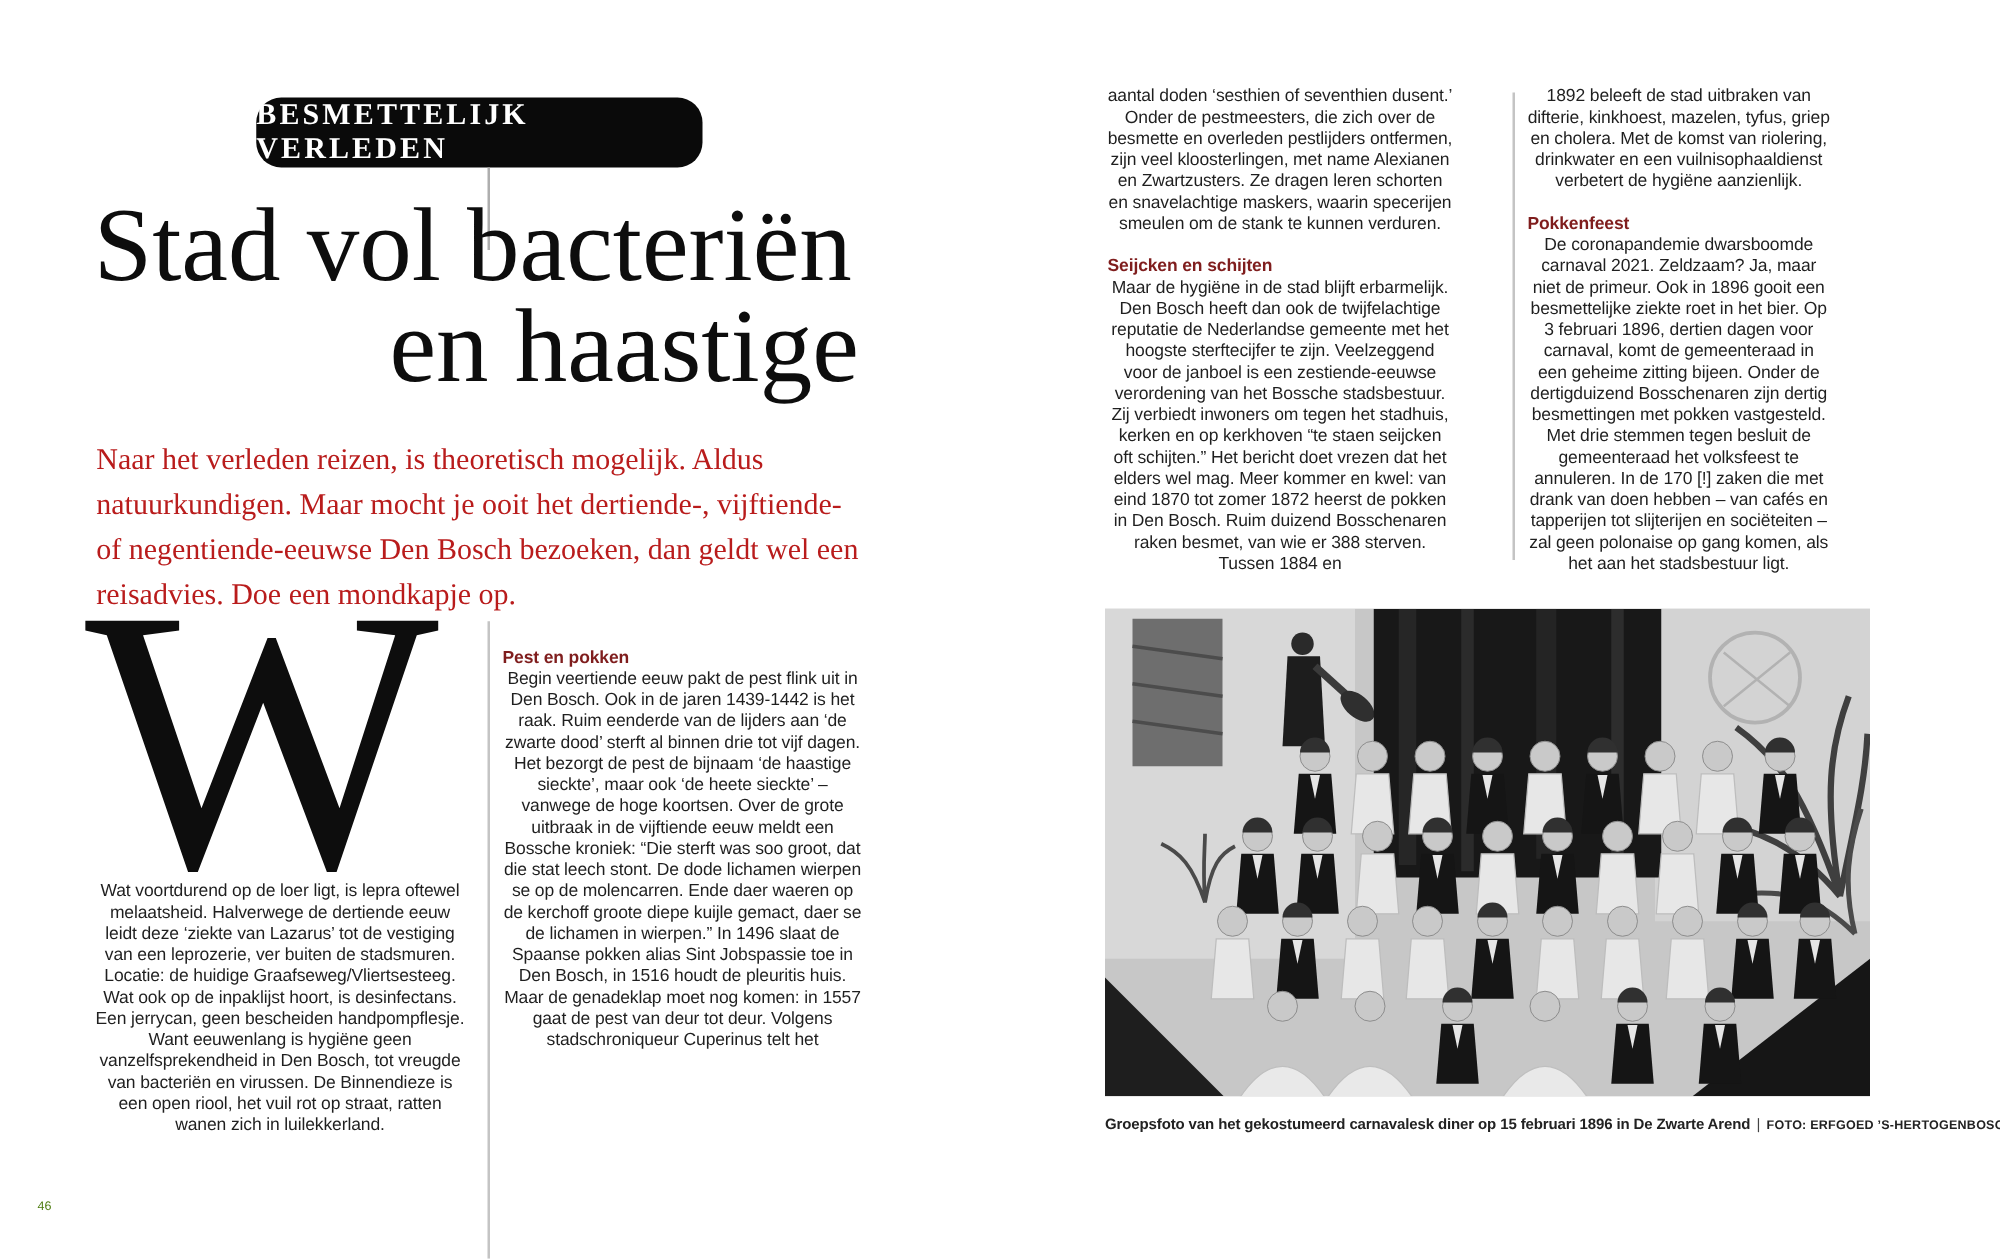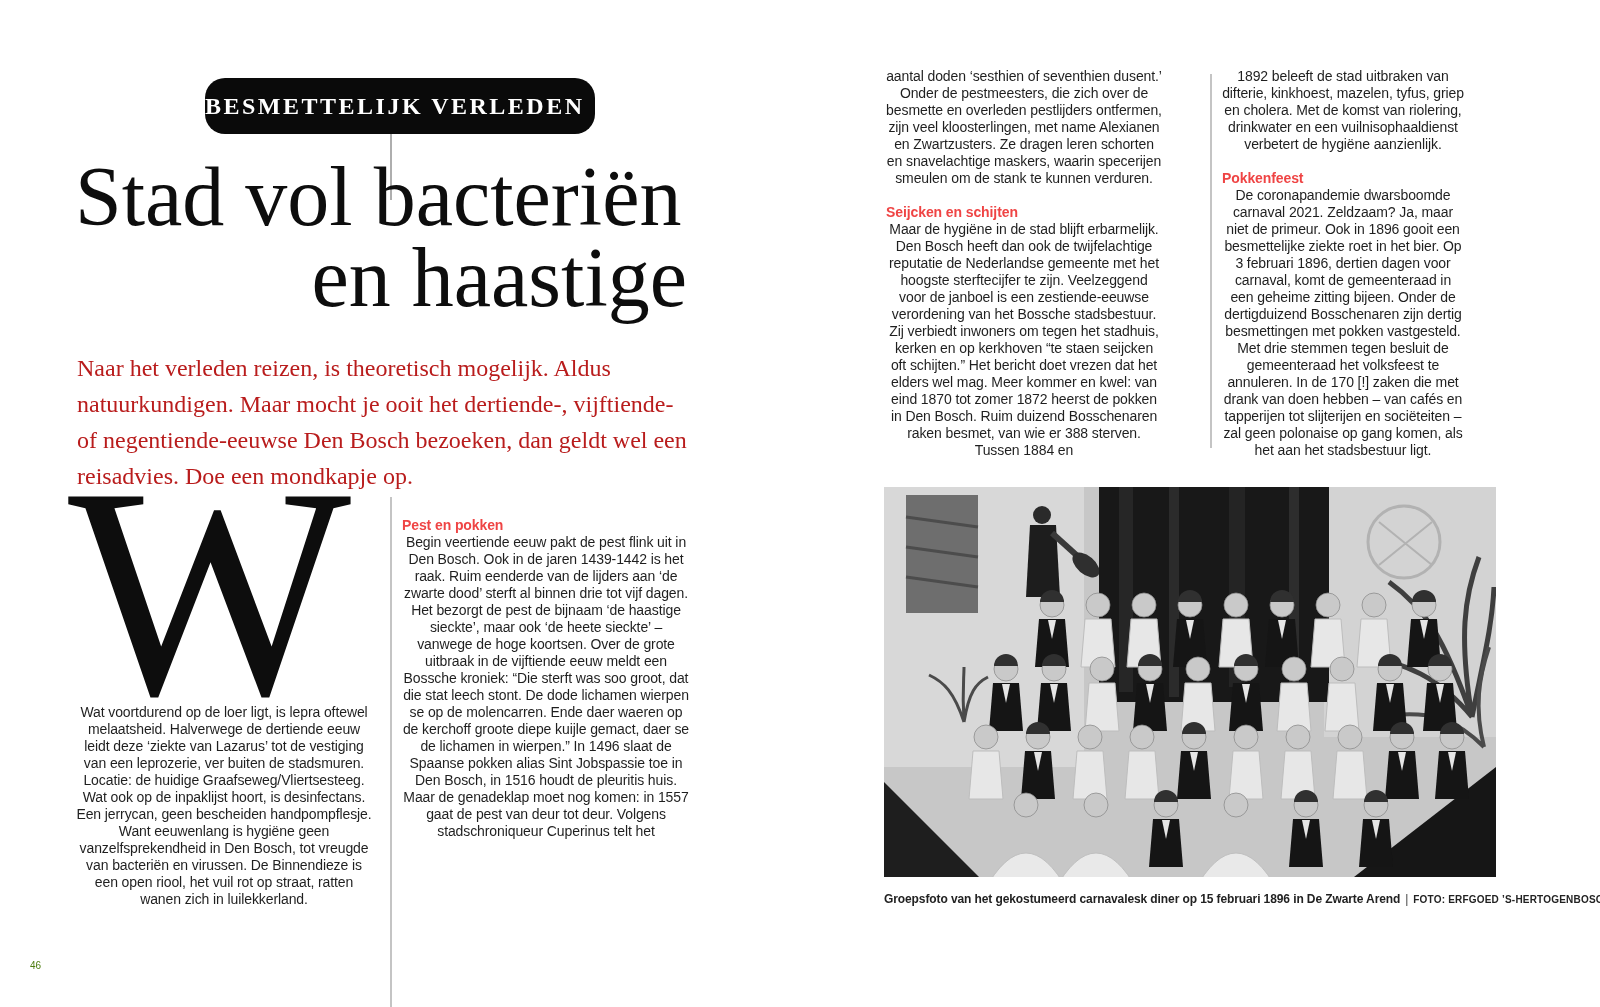--- a/index.html
+++ b/index.html
@@ -1,38 +1,38 @@
 <!DOCTYPE html>
 <html><head>
 <meta charset="utf-8">
 <style>
   html,body{margin:0;padding:0;background:#ffffff;}
   body{width:1600px;height:1007px;position:relative;overflow:hidden;
        font-family:"Liberation Sans",sans-serif;color:#1c1c1c;}
   .abs{position:absolute;}
   
-  .badge{left:205px;top:78px;width:390px;height:56px;background:#0a0a0a;
+  .badge{left:205px;top:78px;width:357px;height:56px;background:#0a0a0a;
          border-radius:20px;display:flex;align-items:center;justify-content:flex-start;}
   .badge span{font-family:"Liberation Serif",serif;font-weight:700;color:#ffffff;
               font-size:24px;letter-spacing:2.5px;}
   .connector{left:390px;top:134px;width:2px;height:66px;background:#aeaeae;}
   
   .headline{left:75px;top:156px;width:612px;font-family:Liberation Serif, serif;
             color:#0d0d0d;font-size:84px;line-height:81px;font-weight:400;}
   .headline .l2{text-align:right;}
   
   .intro{left:77px;top:350px;width:612px;font-family:"Liberation Serif",serif;
          font-size:24px;line-height:36px;color:#b91c1c;}
   
   .dropcap{left:68px;top:442px;font-family:"Liberation Serif",serif;
            font-size:300px;line-height:300px;color:#0d0d0d;}
   
   .col{font-size:14px;line-height:17px;letter-spacing:-0.1px;color:#1f1f1f;}
   .col p{margin:0;text-align:center;}
-  .col h3{margin:17px 0 0 0;font-size:14px;line-height:17px;font-weight:700;color:#ef4444;}
+  .col h3{margin:17px 0 0 0;font-size:14px;line-height:17px;font-weight:700;color:#7f1d1d;}
   .c-l1{left:76px;top:704px;width:296px;}
   .c-l2{left:402px;top:500px;width:288px;height:450px;overflow:hidden;}
   .c-r1{left:886px;top:68px;width:276px;height:412px;overflow:hidden;}
   .c-r2{left:1222px;top:68px;width:242px;height:412px;overflow:hidden;}
   .vrule{width:2px;background:#c4c4c4;}
   .rule-left{left:390px;top:497px;height:510px;}
   .rule-right{left:1210px;top:74px;height:374px;}
   
   .photo{left:884px;top:487px;width:612px;height:390px;background:#b9b9b9;overflow:hidden;}
   .caption{left:884px;top:892px;white-space:nowrap;font-size:12px;font-weight:600;

